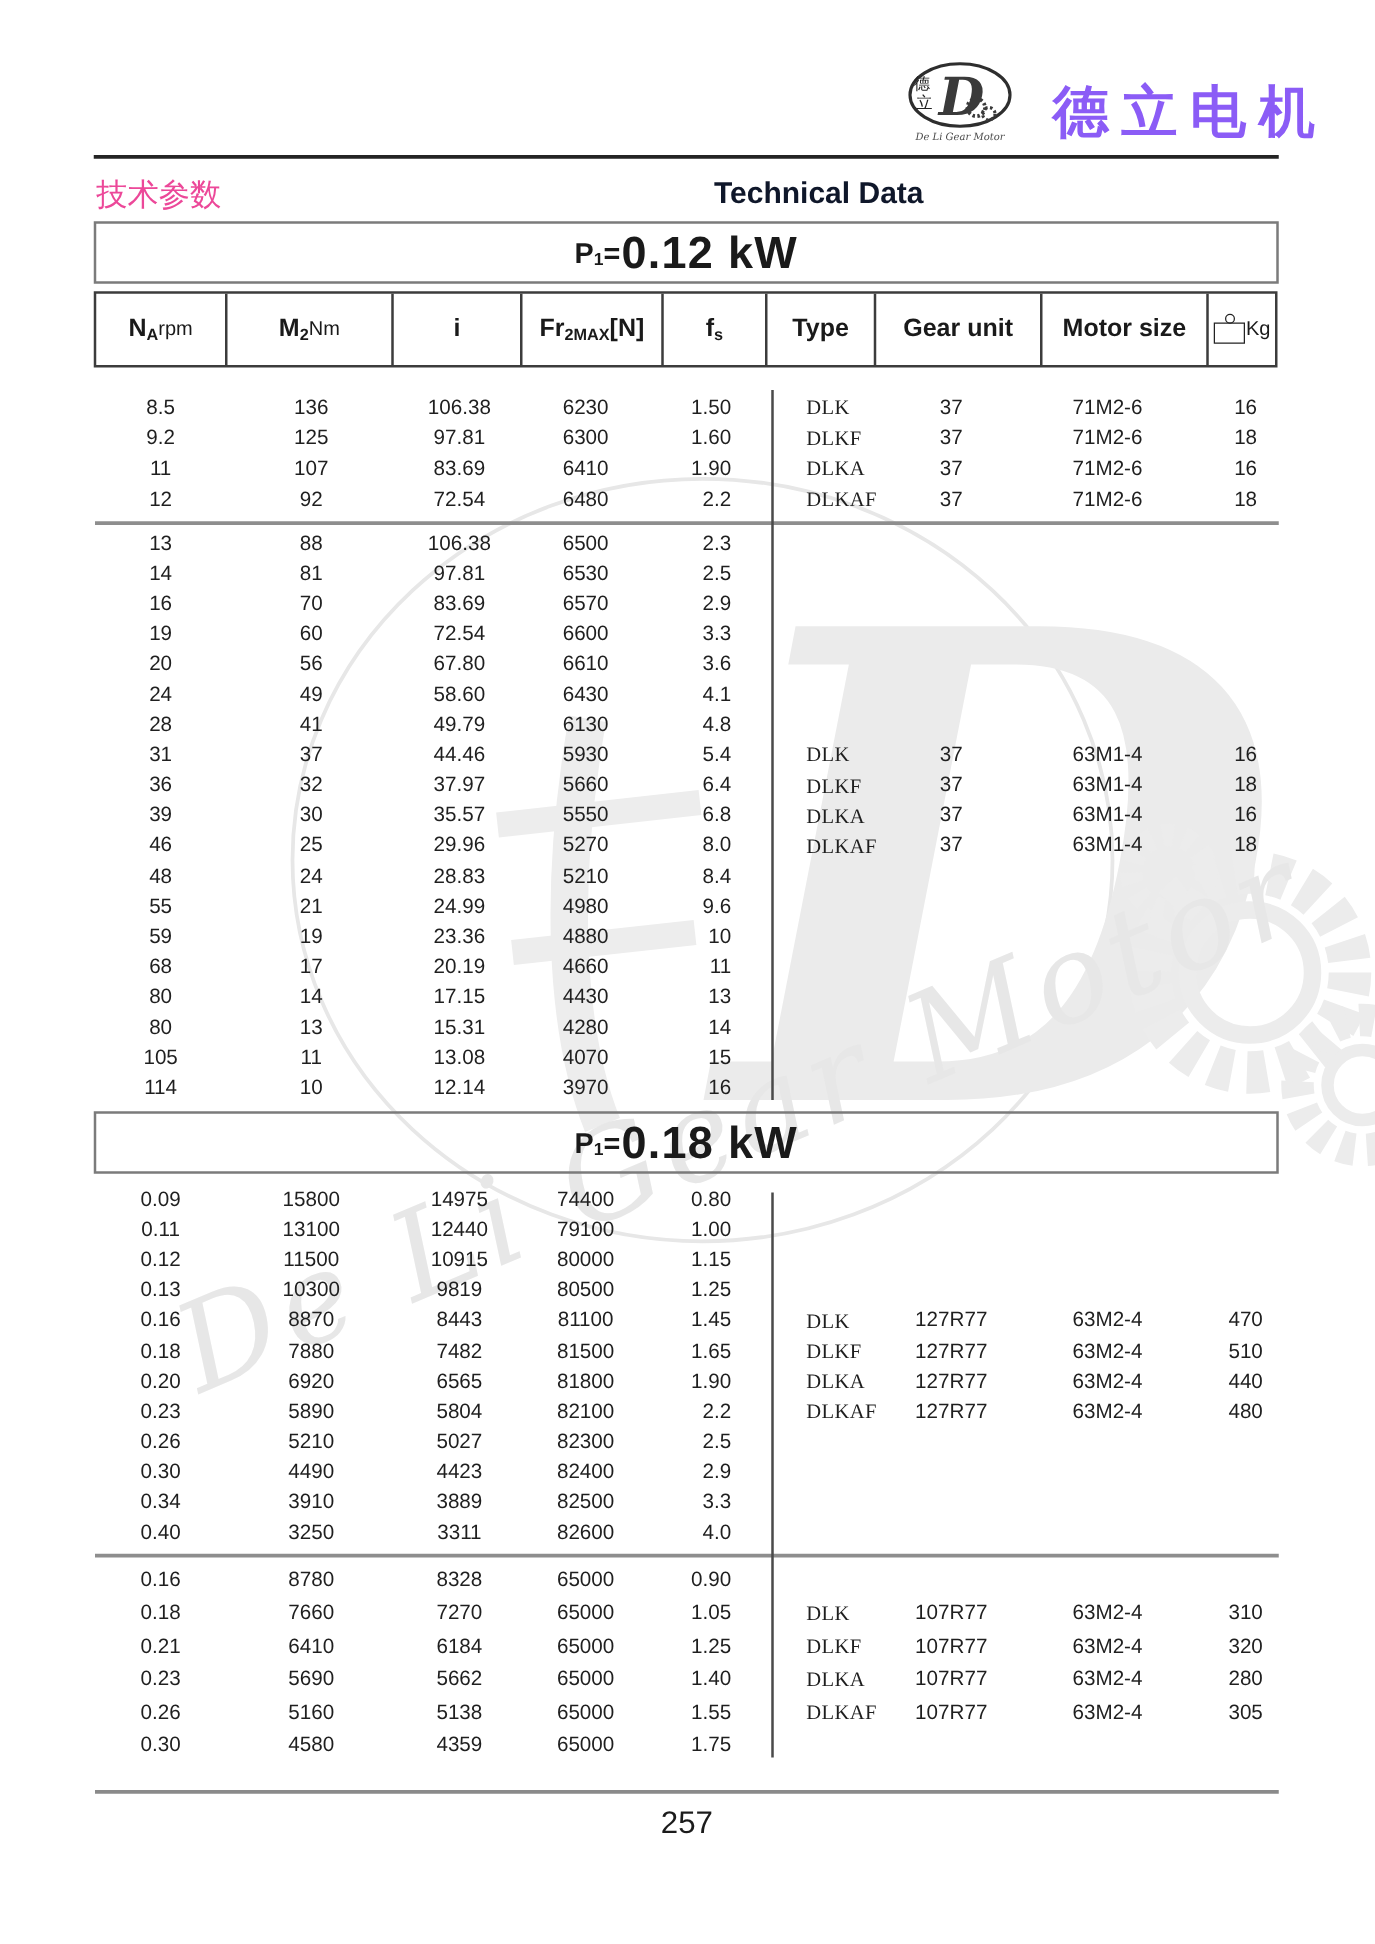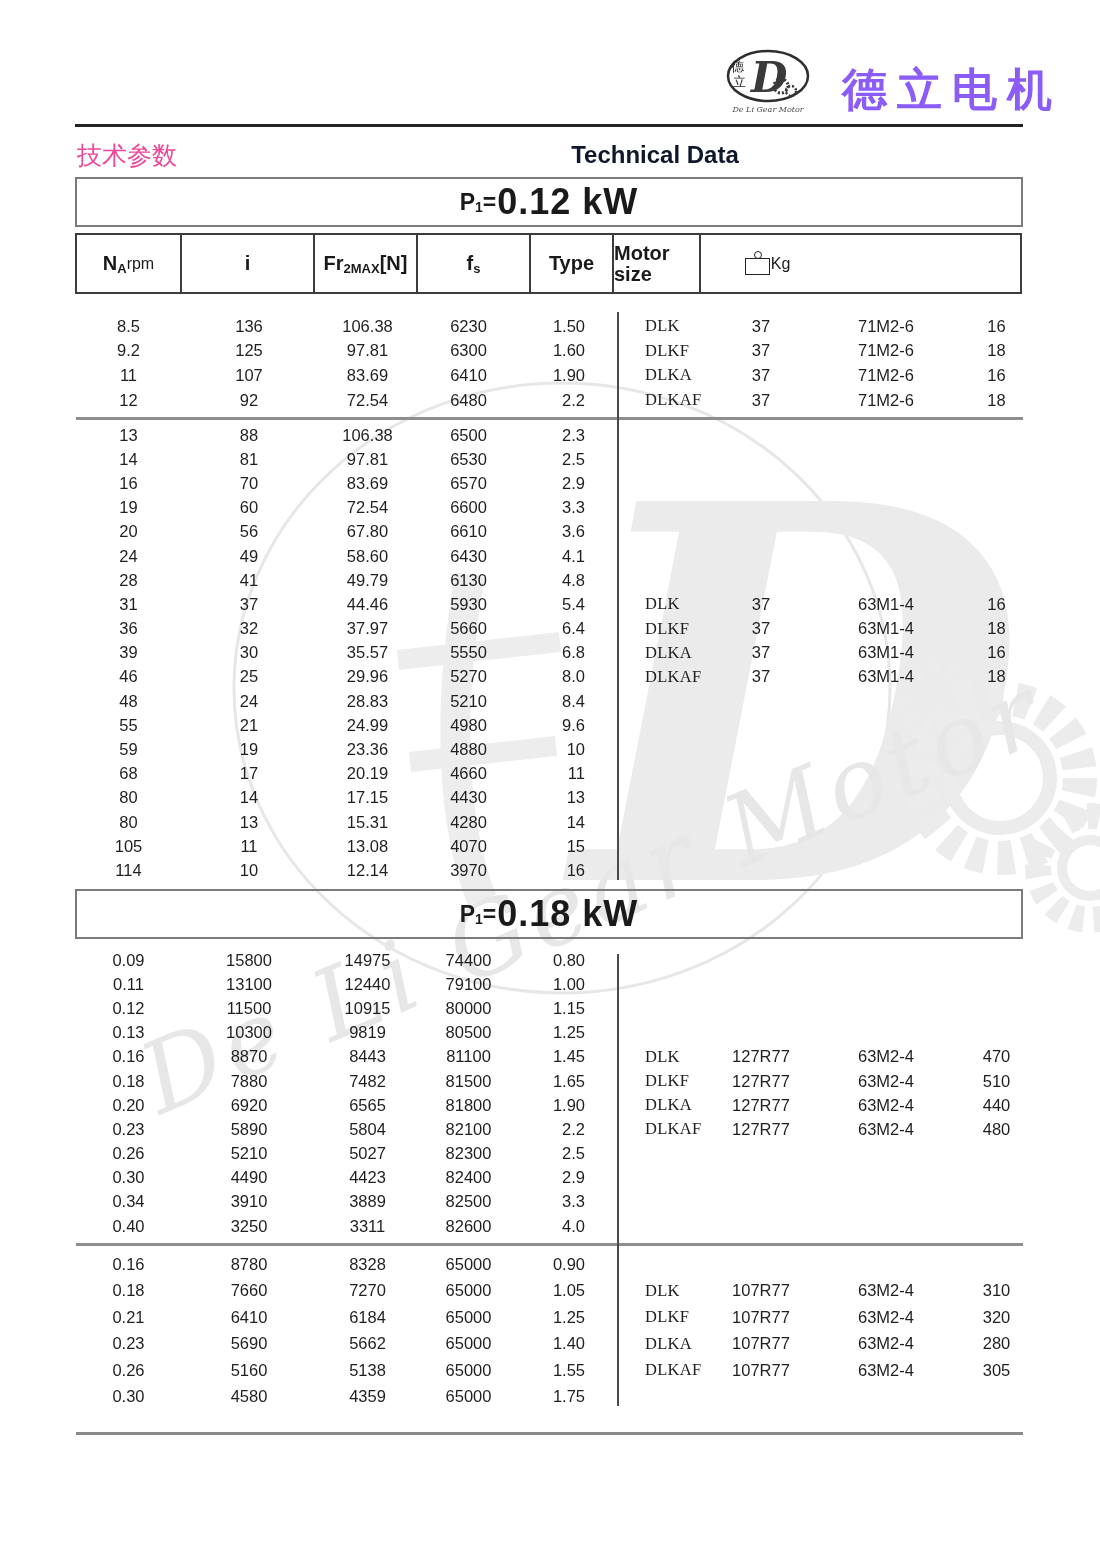--- a/index.html
+++ b/index.html
@@ -116,30 +116,37 @@
         <span class="p-small">=</span>
         <span class="p-big">0.12 kW</span>
     </div>
 
     <div class="col-header">
       <div class="hcell">
         <div><span class="h-main">N</span><span class="h-sub">A</span></div>
         <div class="h-unit">rpm</div>
       </div>
       <div class="hcell">
+        <div><span class="h-main">M</span><span class="h-sub">2</span></div>
+        <div class="h-unit">Nm</div>
+      </div>
+      <div class="hcell">
         <span class="h-main">i</span>
       </div>
       <div class="hcell">
         <div><span class="h-main">Fr</span><span class="h-sub">2MAX</span><span class="h-main">[N]</span></div>
       </div>
       <div class="hcell">
         <div><span class="h-main">f</span><span class="h-sub">s</span></div>
       </div>
       <div class="hcell">
         <span class="h-main">Type</span>
+      </div>
+      <div class="hcell">
+        <span class="h-main">Gear unit</span>
       </div>
       <div class="hcell">
         <span class="h-main">Motor size</span>
       </div>
       <div class="hcell">
         <div class="weight-icon">
             <div class="ring"></div>
             <div class="body"></div>
           </div>
         <div class="h-unit">Kg</div>
@@ -531,14 +538,15 @@
         <div class="cell c7"></div>
         <div class="cell c8"></div>
       </div>
 
     <div class="sep sep-1"></div>
     <div class="sep sep-2"></div>
     <div class="vdiv vdiv-1"></div>
     <div class="vdiv vdiv-2"></div>
     <div class="bottom-rule"></div>
 
+    <div class="page-number">257</div>
   </div>
 </div>
 
 </body></html>

